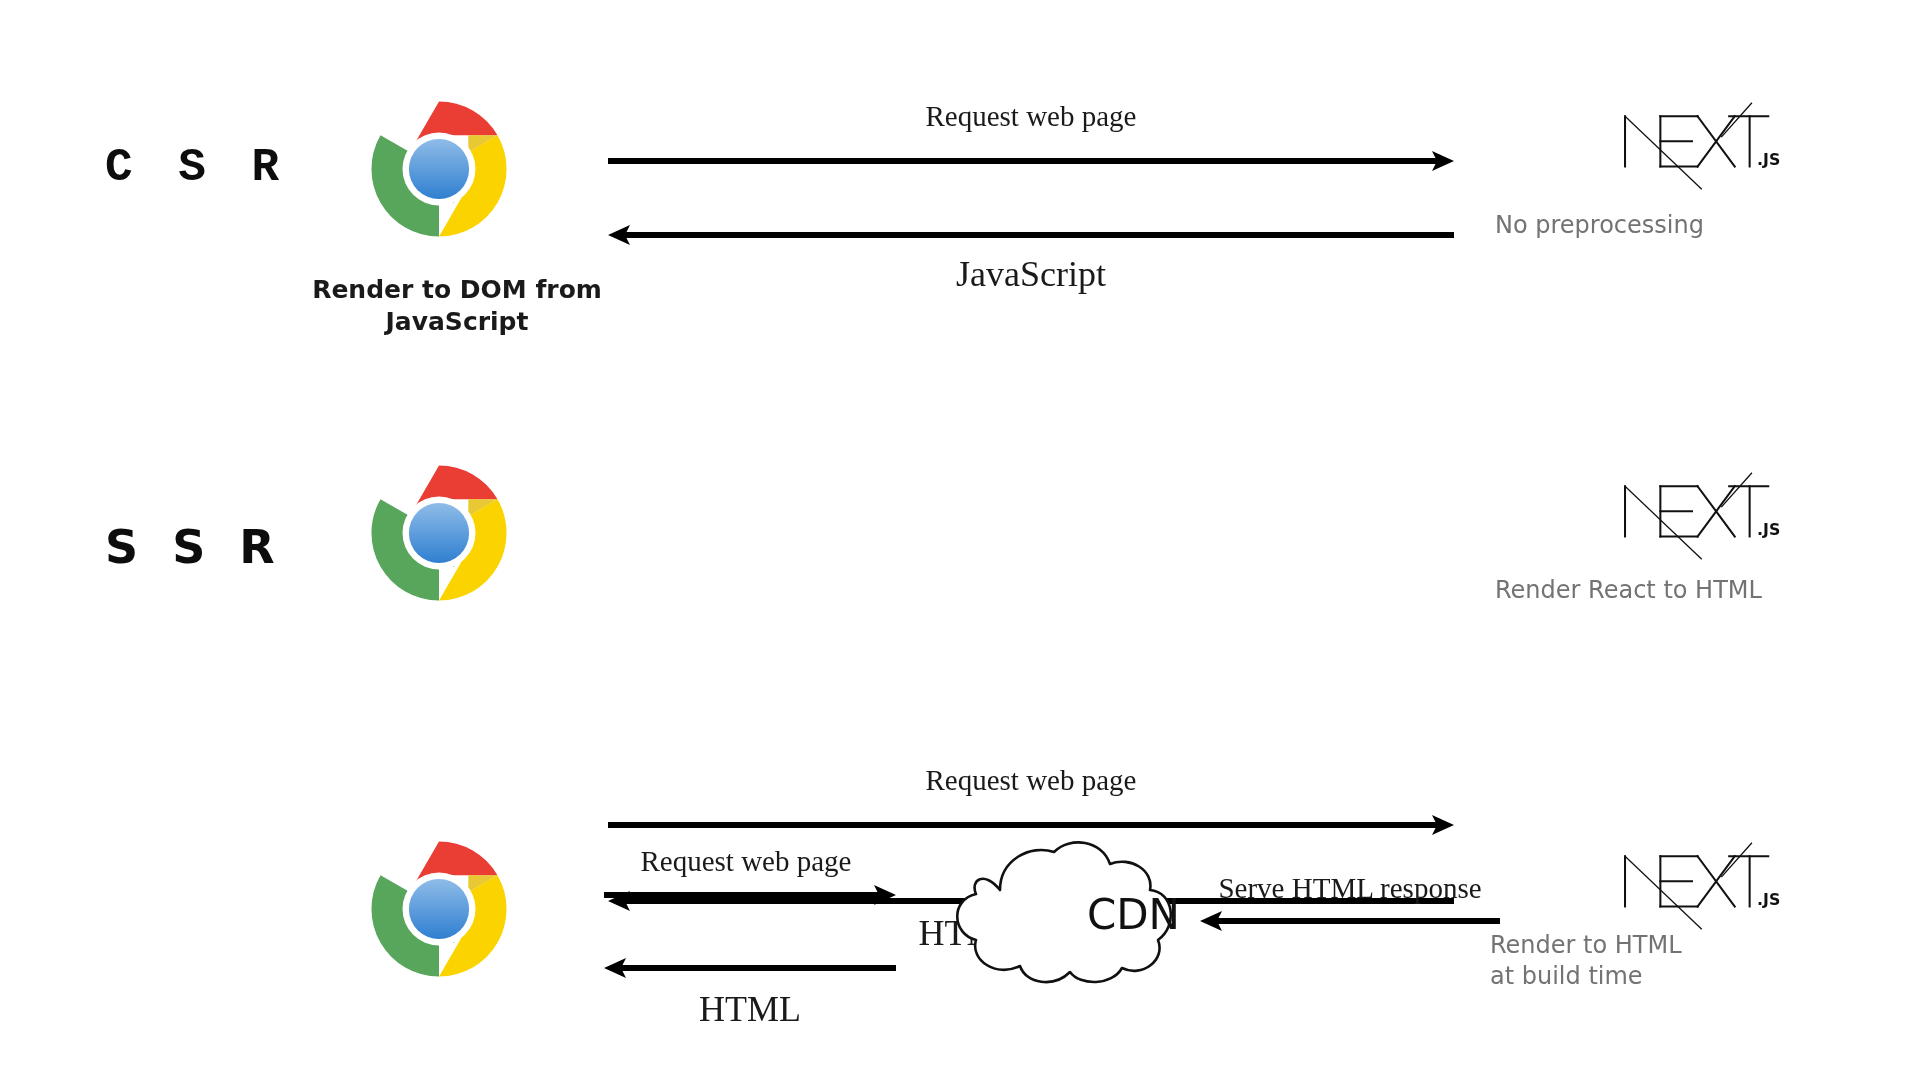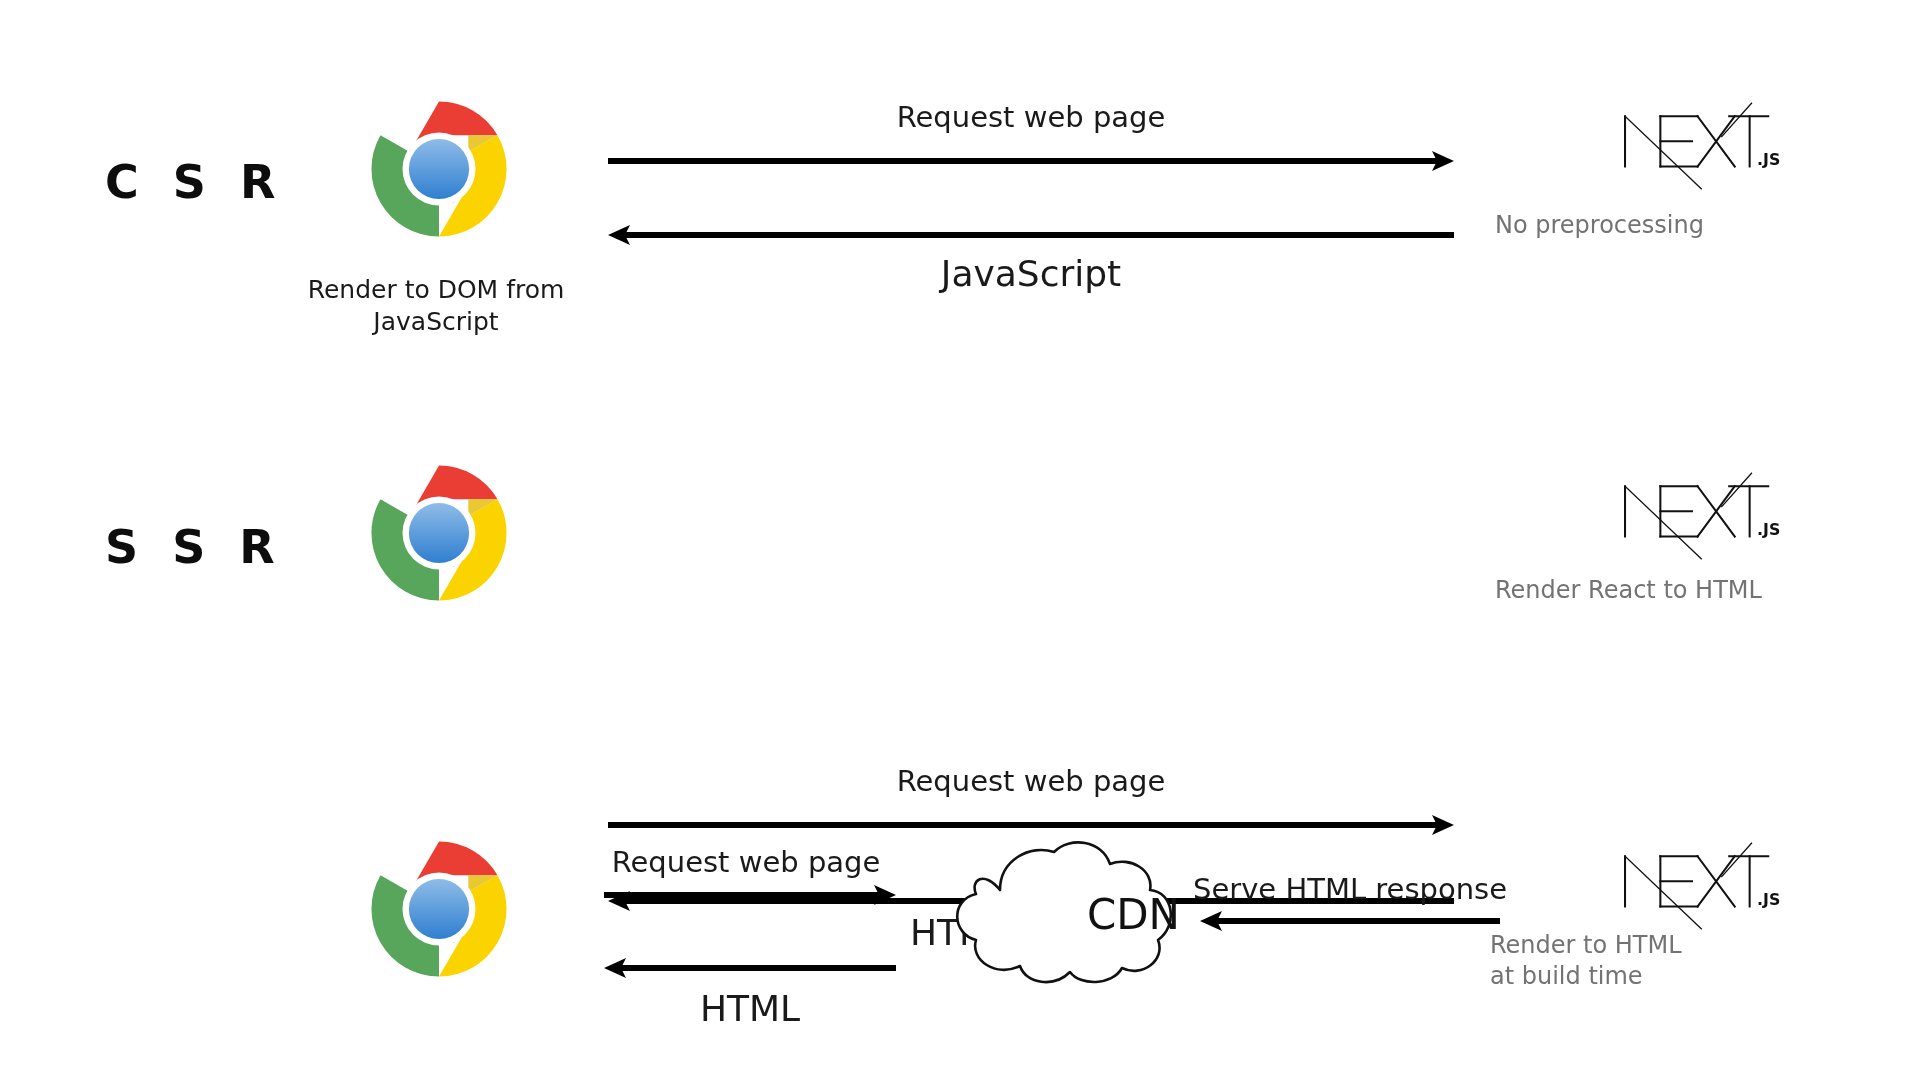--- a/index.html
+++ b/index.html
@@ -35,21 +35,21 @@
   .mode-label {
     position: absolute;
     left: 105px;
     font-family: "DejaVu Sans", sans-serif;
     font-weight: 700;
     font-size: 46px;
     letter-spacing: 9px;
     color: #0d0d0d;
     white-space: nowrap;
   }
-  #row-csr .mode-label { top: 155px; }
+  #row-csr .mode-label { top: 142px; font-family: Liberation Mono, monospace; }
   #row-ssr .mode-label { top: 150px; }
   #row-ssg .mode-label { top: 135px; }
 
   
   .chrome-wrap {
     position: absolute;
     width: 146px;
     height: 146px;
   }
   #row-csr .chrome-wrap { left: 366px; top: 96px; }
@@ -58,21 +58,21 @@
 
   .chrome-caption {
     position: absolute;
     text-align: center;
     font-size: 25px;
     line-height: 1.28;
     color: #1a1a1a;
     white-space: pre-line;
     width: 360px;
   }
-  #row-csr .chrome-caption { left: 256px; top: 274px; }
+  #row-csr .chrome-caption { left: 277px; top: 274px; font-weight: bold; }
 
   
   .next-wrap {
     position: absolute;
     width: 186px;
     height: 96px;
   }
   #row-csr .next-wrap { left: 1612px; top: 98px; }
   #row-ssr .next-wrap { left: 1612px; top: 98px; }
 
@@ -94,20 +94,21 @@
     height: 26px;
   }
   .arrow svg { display: block; overflow: visible; }
 
   .flow-label {
     position: absolute;
     font-size: 29px;
     color: #1a1a1a;
     white-space: nowrap;
     text-align: center;
+    font-family: Liberation Serif, serif;
   }
   .flow-label.big { font-size: 36px; }
 
   
   #csr-arrow-request { left: 608px; top: 148px; width: 846px; }
   #csr-label-request { left: 608px; top: 100px; width: 846px; }
   #csr-arrow-response { left: 608px; top: 222px; width: 846px; }
   #csr-label-response { left: 608px; top: 253px; width: 846px; }
 
   

